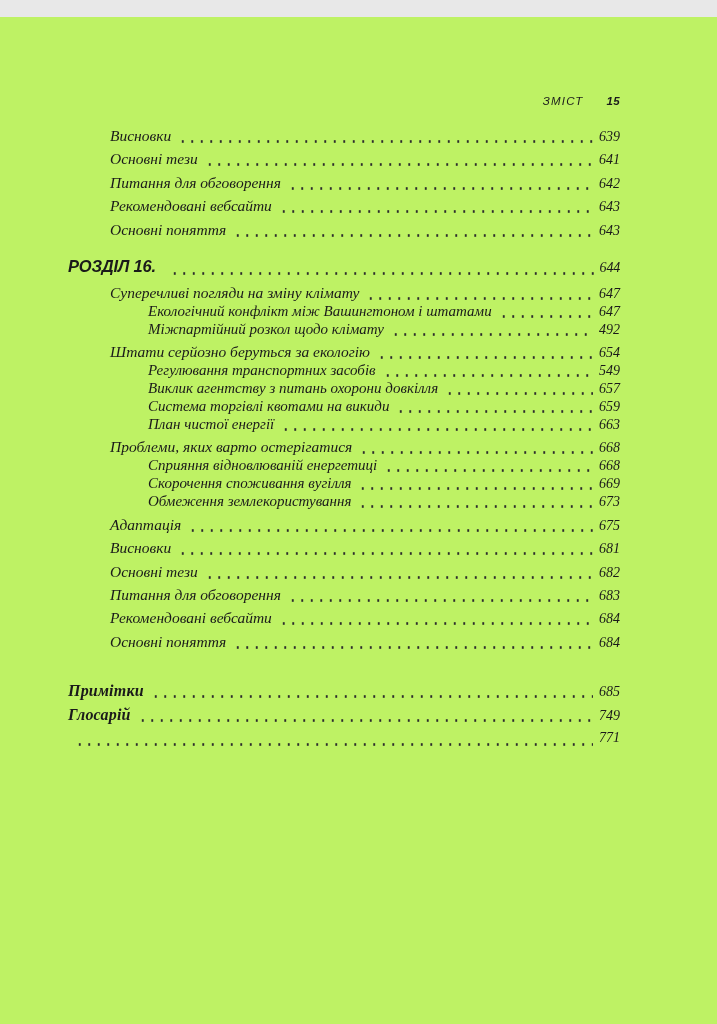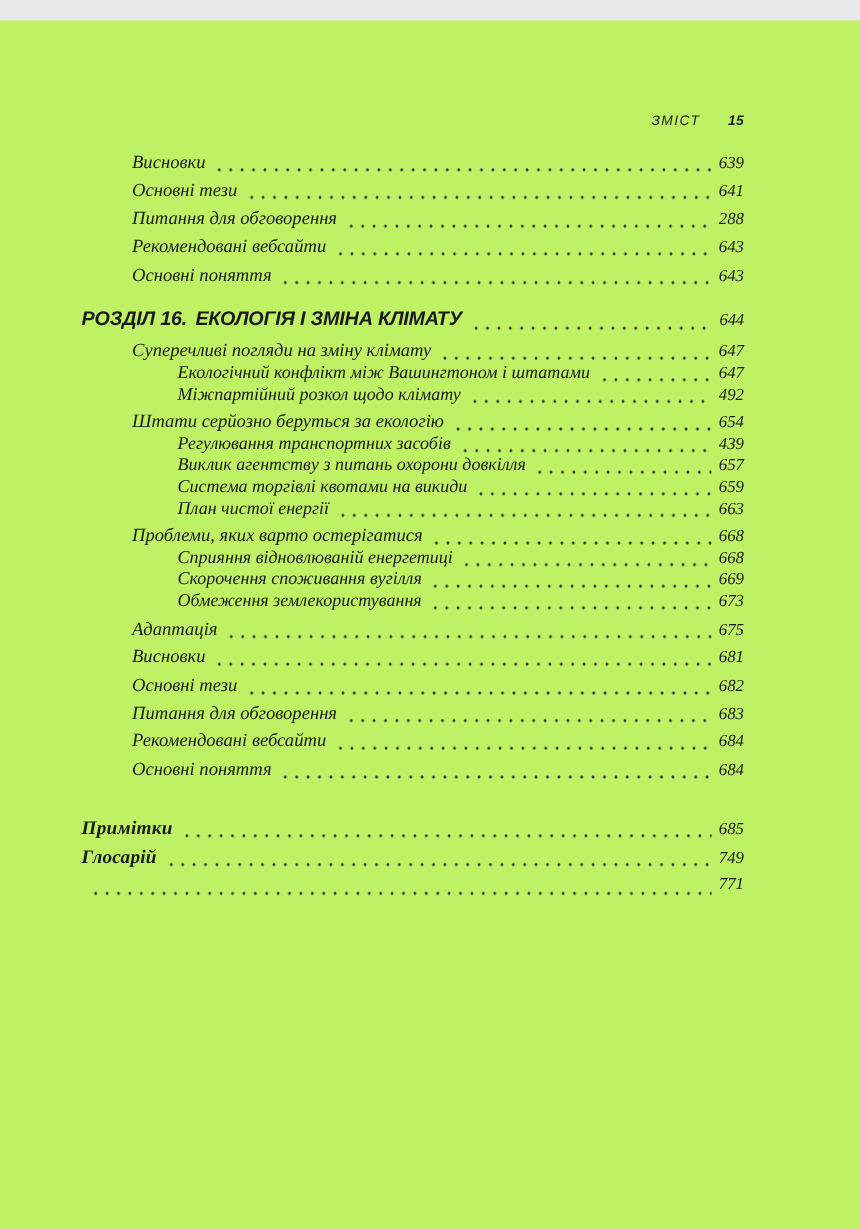--- a/index.html
+++ b/index.html
@@ -120,37 +120,36 @@
             <span class="pg">639</span>
           </div>
           <div class="row lvl1">
             <span class="label">Основні тези</span>
             <span class="leader"></span>
             <span class="pg">641</span>
           </div>
           <div class="row lvl1">
             <span class="label">Питання для обговорення</span>
             <span class="leader"></span>
-            <span class="pg">288</span>
+            <span class="pg">642</span>
           </div>
           <div class="row lvl1">
             <span class="label">Рекомендовані вебсайти</span>
             <span class="leader"></span>
             <span class="pg">643</span>
           </div>
           <div class="row lvl1">
             <span class="label">Основні поняття</span>
             <span class="leader"></span>
             <span class="pg">643</span>
           </div>
         </div>
 
       <div class="chapter-row">
         <span class="chapter-num">РОЗДІЛ 16.</span>
-        <span class="chapter-title">ЕКОЛОГІЯ І ЗМІНА КЛІМАТУ</span>
         <span class="leader"></span>
         <span class="pg">644</span>
       </div>
 
       <div class="rows">
 
       <div class="row lvl1">
             <span class="label">Суперечливі погляди на зміну клімату</span>
             <span class="leader"></span>
             <span class="pg">647</span>
@@ -166,21 +165,21 @@
             <span class="pg">492</span>
           </div>
           <div class="row lvl1">
             <span class="label">Штати серйозно беруться за екологію</span>
             <span class="leader"></span>
             <span class="pg">654</span>
           </div>
           <div class="row lvl2">
             <span class="label">Регулювання транспортних засобів</span>
             <span class="leader"></span>
-            <span class="pg">439</span>
+            <span class="pg">549</span>
           </div>
           <div class="row lvl2">
             <span class="label">Виклик агентству з питань охорони довкілля</span>
             <span class="leader"></span>
             <span class="pg">657</span>
           </div>
           <div class="row lvl2">
             <span class="label">Система торгівлі квотами на викиди</span>
             <span class="leader"></span>
             <span class="pg">659</span>

